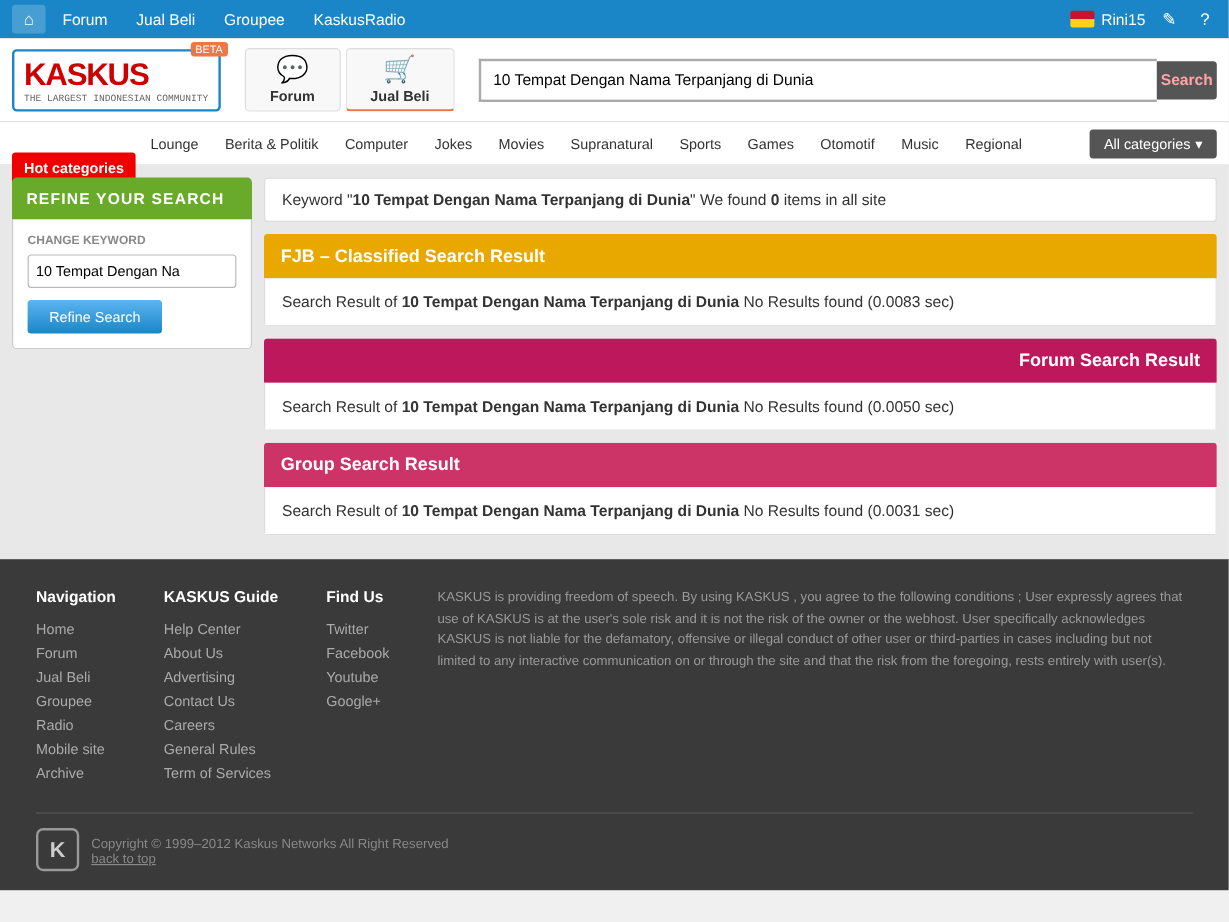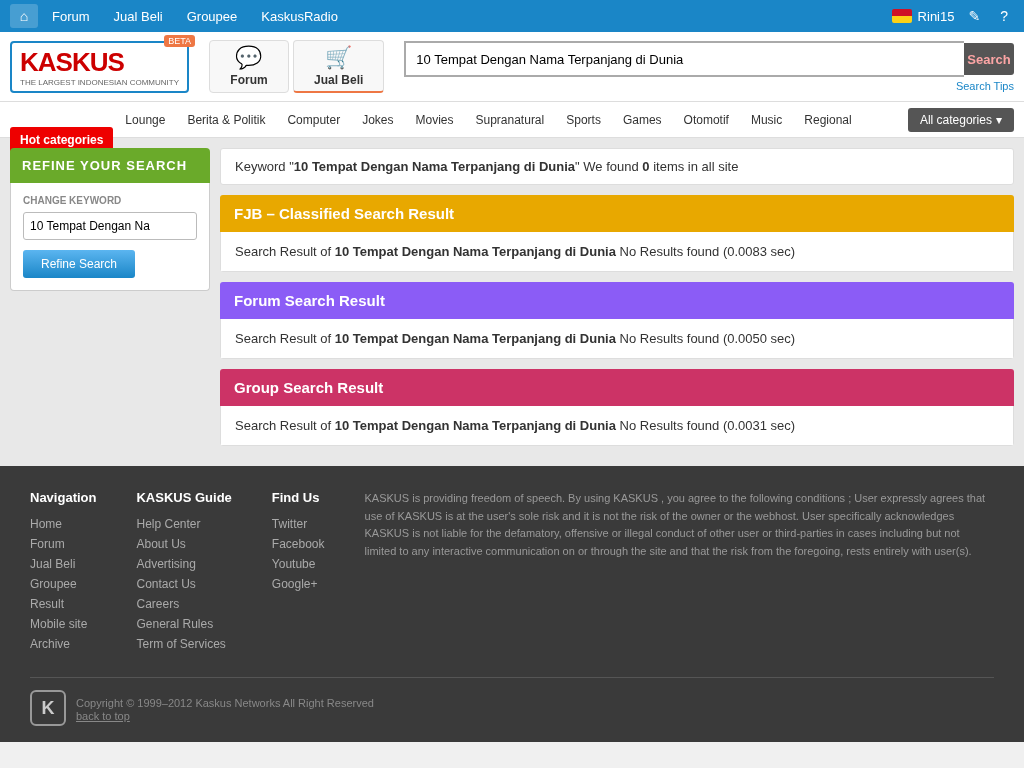--- a/index.html
+++ b/index.html
@@ -45,21 +45,21 @@
     }
     .logo-area { display: flex; align-items: center; min-width: 200px; }
     .logo-box {
       background: #fff;
       border: 2px solid #1a86c7;
       border-radius: 4px;
       padding: 4px 8px;
       position: relative;
     }
     .logo-text { font-size: 26px; font-weight: bold; color: #c00; letter-spacing: -1px; }
-    .logo-sub { font-size: 8px; color: #666; display: block; text-align: left; }
+    .logo-sub { font-size: 8px; color: #666; display: block; text-align: left; font-family: Liberation Mono, monospace; }
     .beta-badge {
       background: #e74; color: #fff; font-size: 9px;
       padding: 1px 4px; border-radius: 3px;
       position: absolute; top: -8px; right: -8px;
     }
 
     .nav-buttons { display: flex; gap: 4px; margin-left: 20px; }
     .nav-btn {
       display: flex; flex-direction: column; align-items: center;
       padding: 4px 20px; background: #f8f8f8;
@@ -151,21 +151,21 @@
       border: 1px solid #ddd; margin-bottom: 10px;
       font-size: 13px; color: #333; border-radius: 3px;
     }
 
     .result-block { margin-bottom: 10px; border-radius: 3px; overflow: hidden; }
     .result-header {
       padding: 10px 14px;
       font-size: 15px; font-weight: bold; color: #fff;
     }
     .result-header.fjb { background: #e8a800; }
-    .result-header.forum { background: #8b5cf6; }
+    .result-header.forum { background: #be185d; text-align: right; }
     .result-header.group { background: #cc3366; }
     .result-body { background: #fff; padding: 12px 14px; border: 1px solid #ddd; border-top: none; font-size: 13px; color: #333; }
 
     
     .footer {
       background: #3a3a3a;
       color: #ccc;
       padding: 24px 30px 16px;
     }
     .footer-grid { display: flex; gap: 40px; margin-bottom: 20px; }
@@ -227,21 +227,20 @@
         <span class="nav-btn-icon">🛒</span>
         <span>Jual Beli</span>
       </div>
     </div>
   </div>
   <div class="search-area">
     <div class="search-row">
       <input type="text" class="search-input" value="10 Tempat Dengan Nama Terpanjang di Dunia" style="">
       <button class="search-btn">Search</button>
     </div>
-    <div class="search-tips">Search Tips</div>
   </div>
 </div>
 
 <div class="cat-bar">
   <button class="cat-btn hot">Hot categories</button>
   <button class="cat-btn">Lounge</button>
   <button class="cat-btn">Berita &amp; Politik</button>
   <button class="cat-btn">Computer</button>
   <button class="cat-btn">Jokes</button>
   <button class="cat-btn">Movies</button>
@@ -299,21 +298,21 @@
 
 <div class="footer">
   <div class="footer-grid">
 
     <div class="footer-col">
       <h4>Navigation</h4>
       <a href="#">Home</a>
       <a href="#">Forum</a>
       <a href="#">Jual Beli</a>
       <a href="#">Groupee</a>
-      <a href="#">Result</a>
+      <a href="#">Radio</a>
       <a href="#">Mobile site</a>
       <a href="#">Archive</a>
     </div>
 
     <div class="footer-col">
       <h4>KASKUS Guide</h4>
       <a href="#">Help Center</a>
       <a href="#">About Us</a>
       <a href="#">Advertising</a>
       <a href="#">Contact Us</a>

